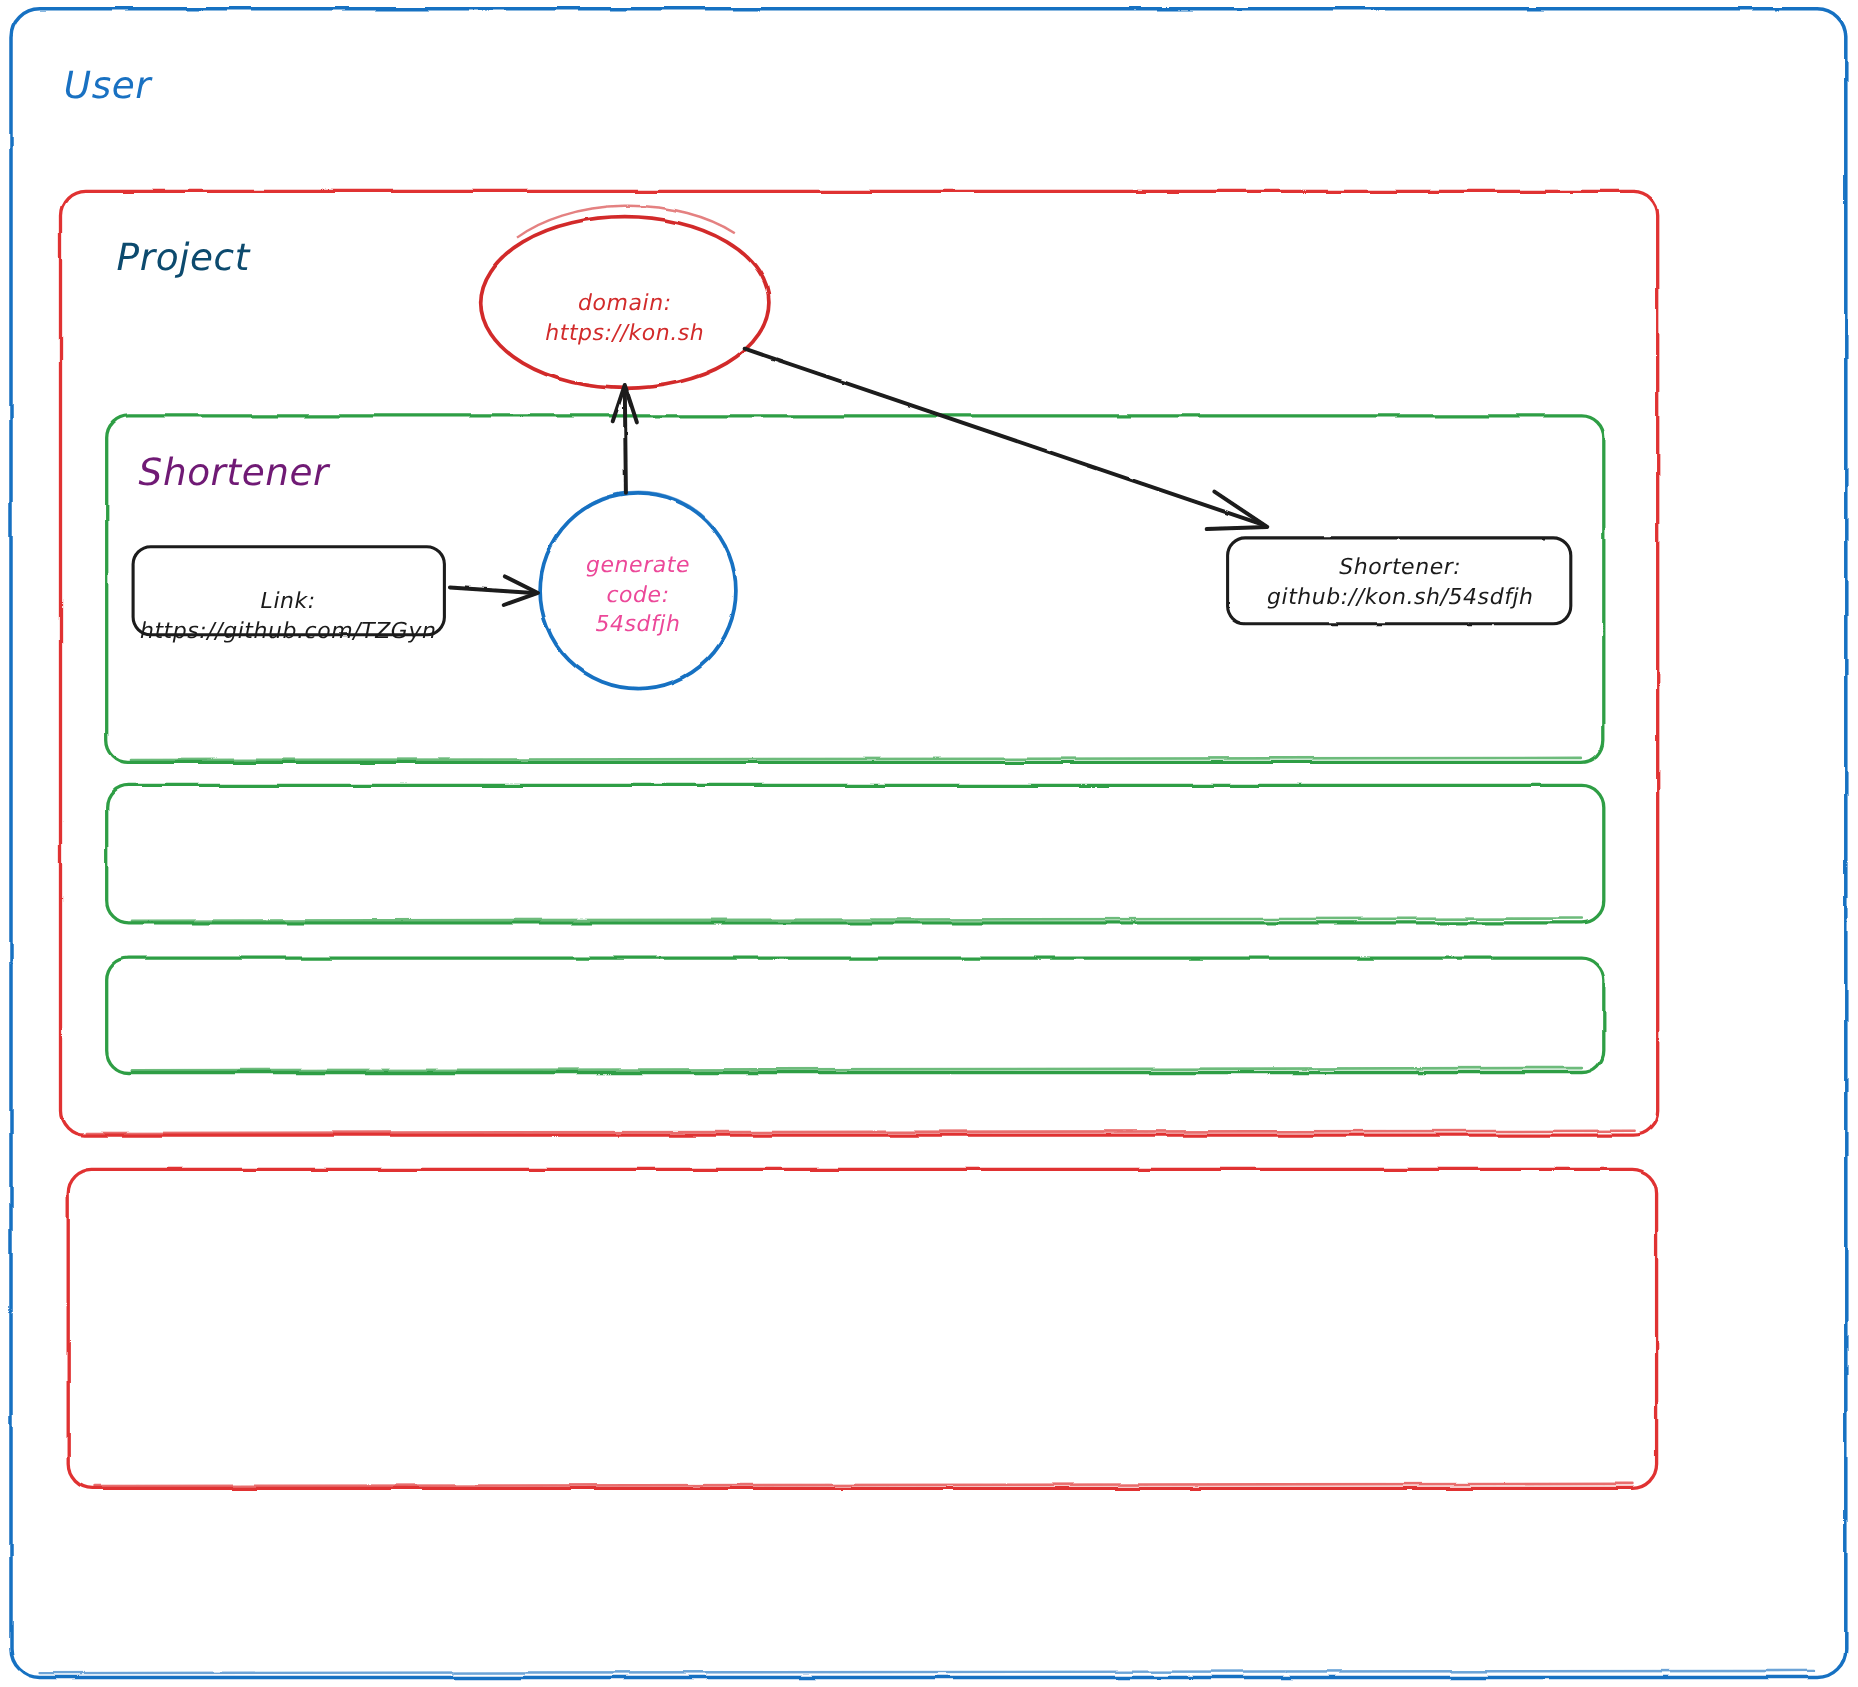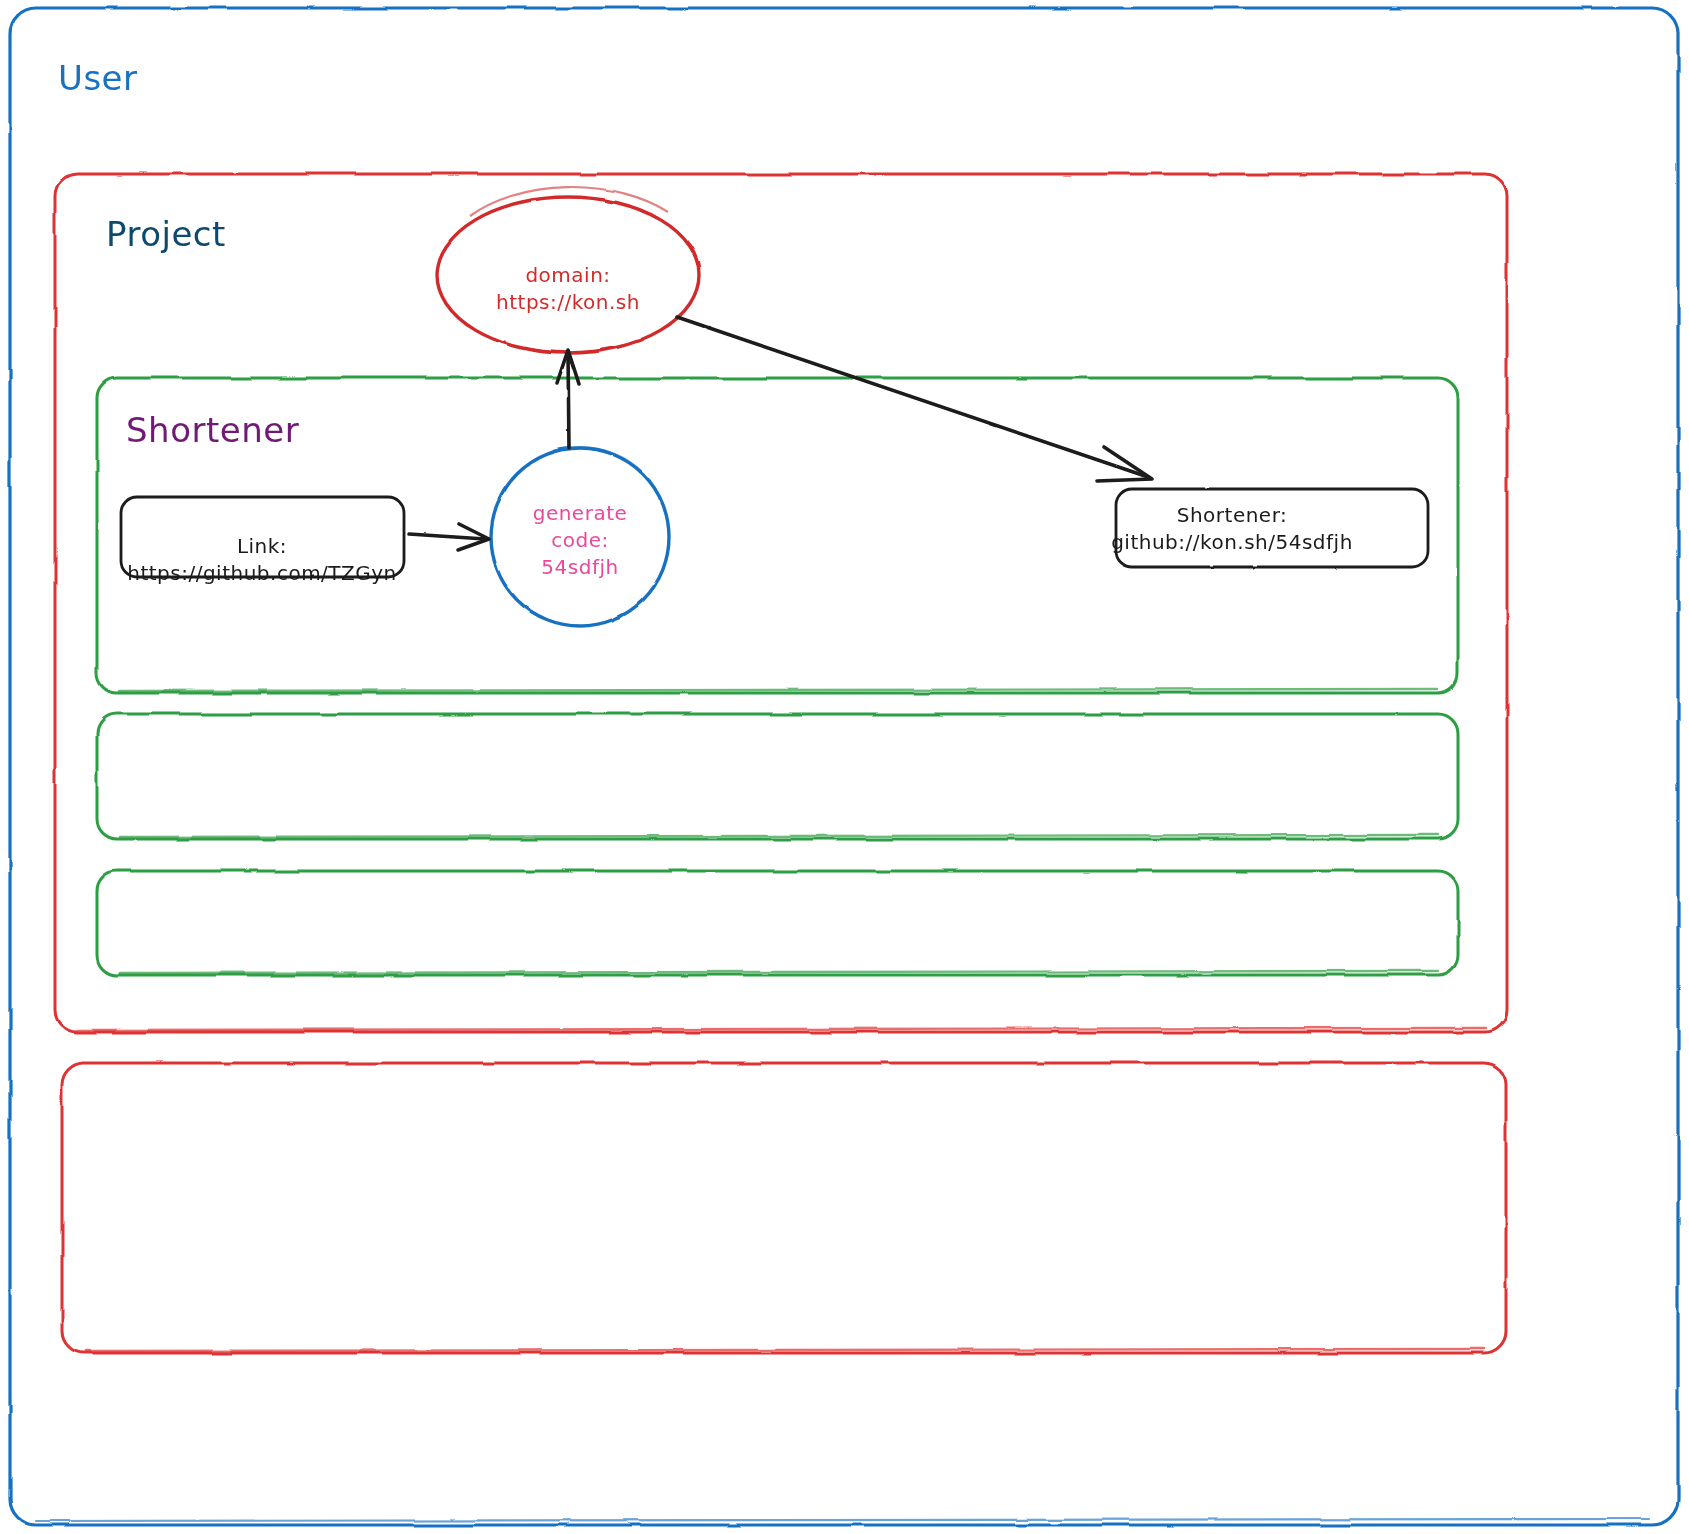--- a/index.html
+++ b/index.html
@@ -20,20 +20,21 @@
     top: 0;
     left: 0;
     width: 1689px;
     height: 1534px;
   }
   .lbl {
     position: absolute;
     white-space: nowrap;
     font-family: "DejaVu Sans", sans-serif;
     pointer-events: none;
+    font-style: italic;
     letter-spacing: 0.5px;
   }
   .container-label {
     font-size: 34px;
     font-weight: 400;
   }
   .node-text {
     font-size: 20px;
     text-align: center;
     line-height: 1.35;
@@ -146,18 +147,18 @@
     <div>Link:</div>
     <div>https://github.com/TZGyn</div>
   </div>
 
   <div class="lbl node-text gen" style="left:580px; top:500px;">
     <div>generate</div>
     <div>code:</div>
     <div>54sdfjh</div>
   </div>
 
-  <div class="lbl node-text plain" style="left:1232px; top:502px;">
+  <div class="lbl node-text plain" style="left:1273px; top:502px;">
     <div>Shortener:</div>
     <div>github://kon.sh/54sdfjh</div>
   </div>
 
 </div>
 
 </body></html>

